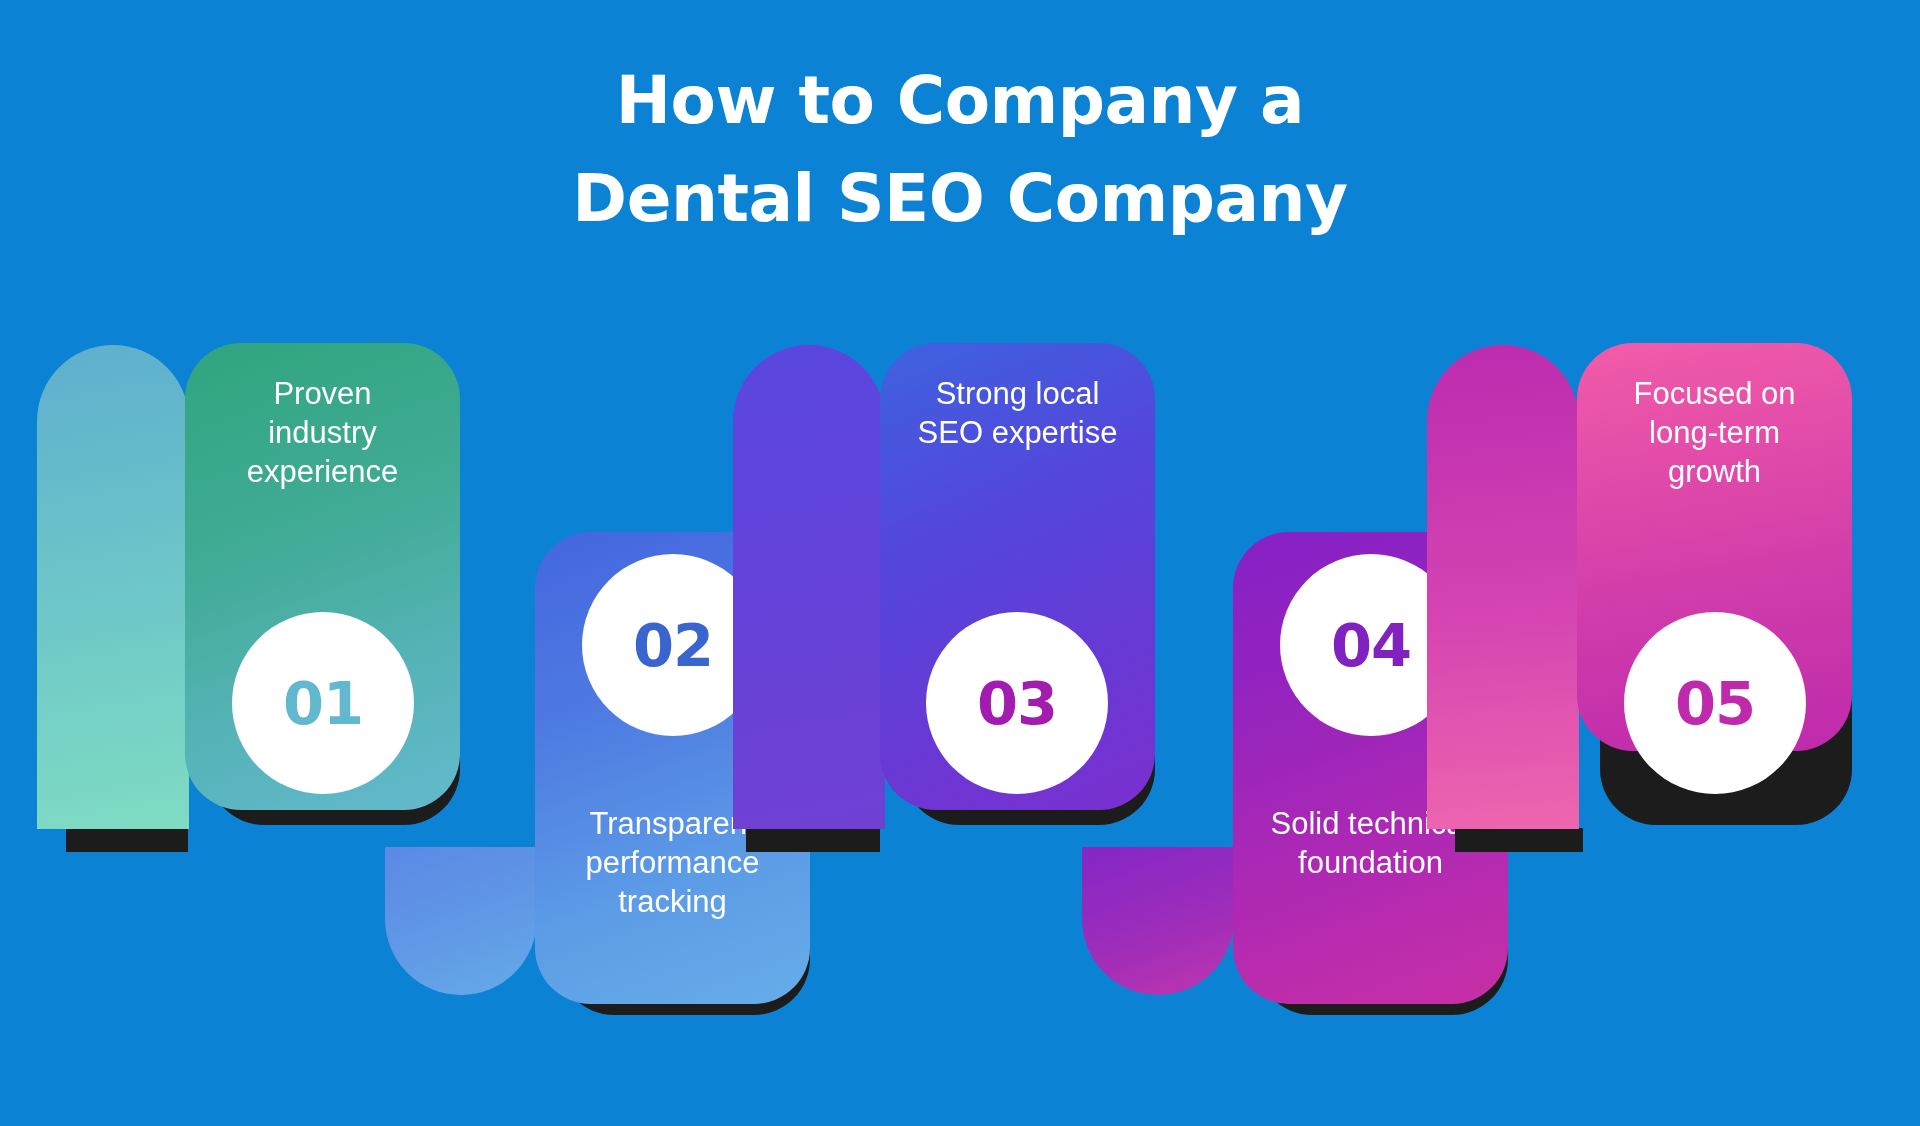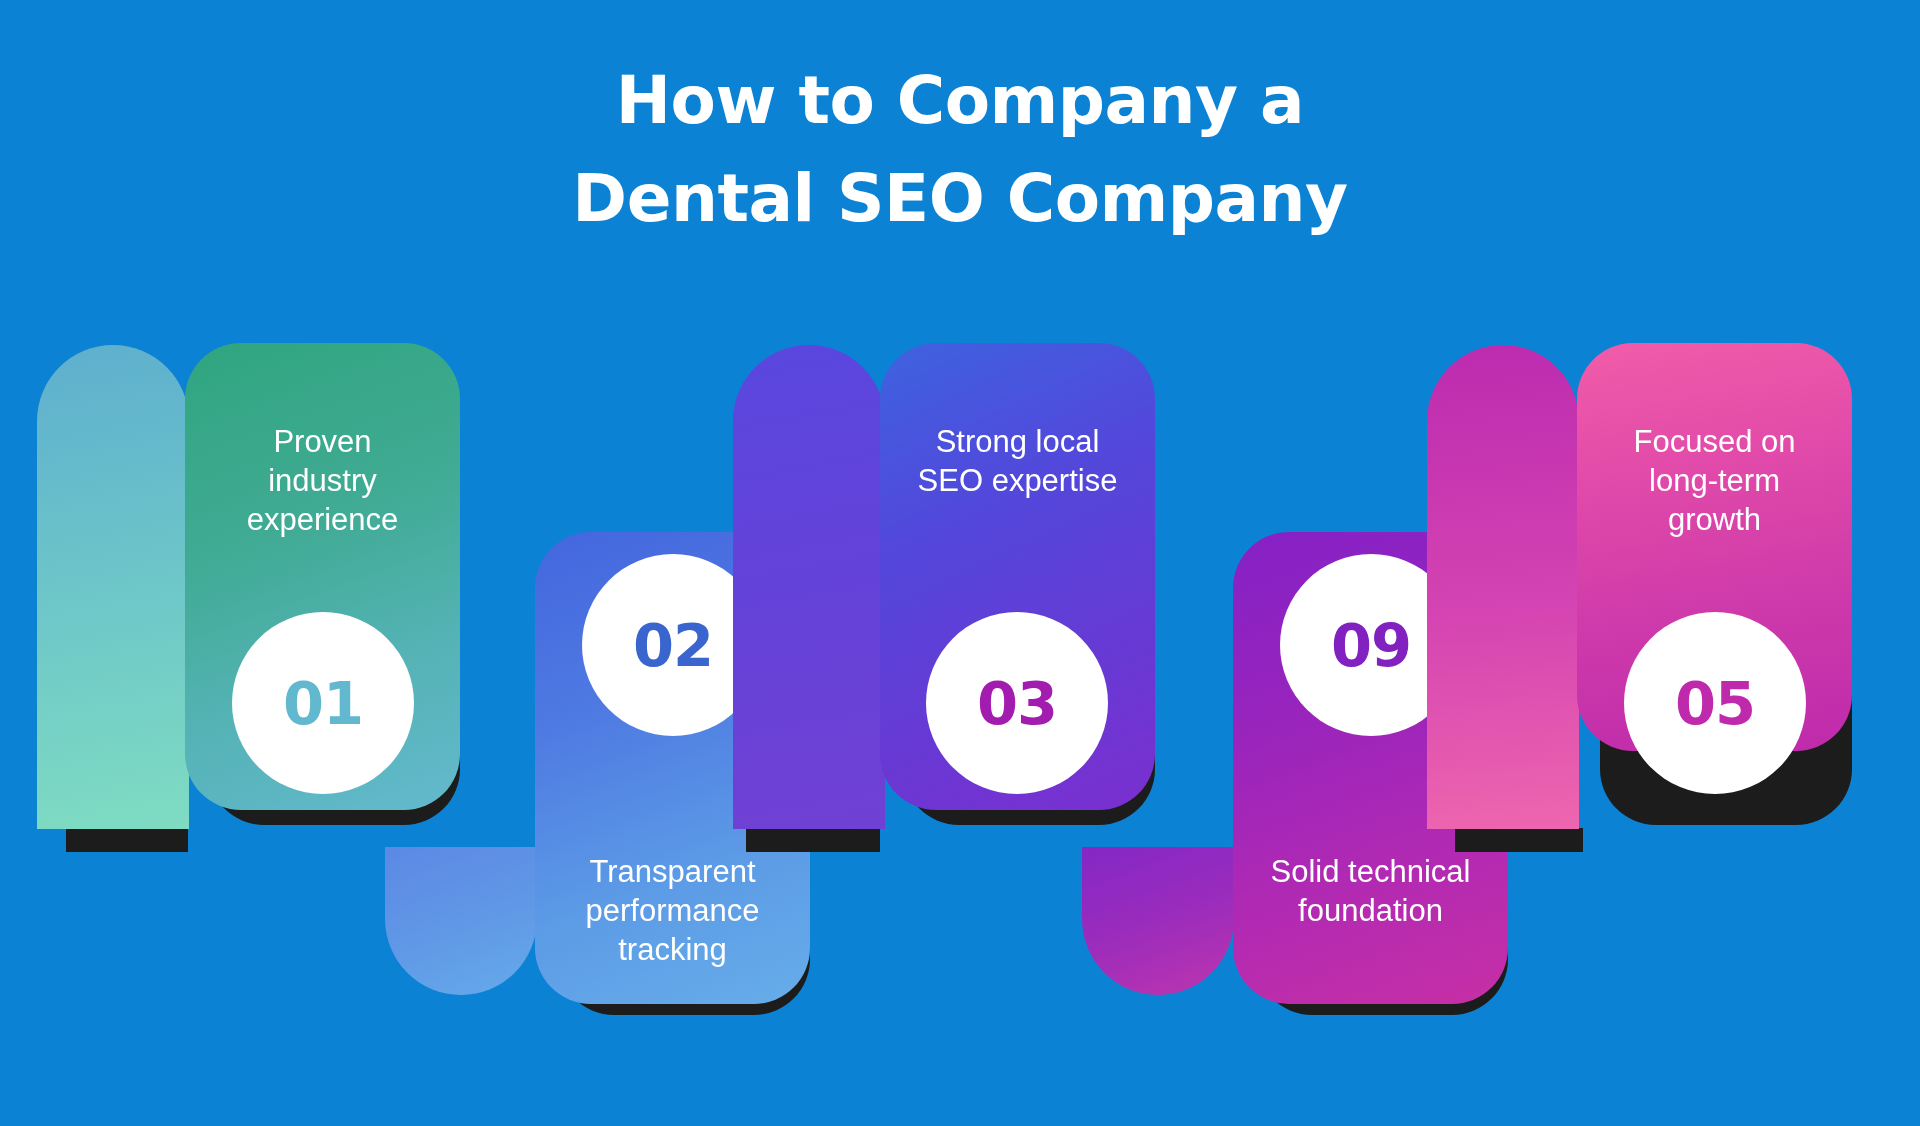--- a/index.html
+++ b/index.html
@@ -79,21 +79,20 @@
     left: 0;
     width: 100%;
     text-align: center;
     color: #ffffff;
     font-family: "Liberation Sans", sans-serif;
     font-weight: 400;
     font-size: 31px;
     line-height: 39px;
     padding: 0 30px;
     box-sizing: border-box;
-    margin-top: 48px;
   }
 
   .num-circle {
     position: absolute;
     background: #ffffff;
     border-radius: 50%;
     display: flex;
     align-items: center;
     justify-content: center;
   }
@@ -158,21 +157,21 @@
 
   <div class="card-group" style="left:1060px; top:520px; width:540px; height:520px;">
     <div class="card-tab bottom" style="left:22px; top:327px; width:152px; height:148px;
                 background:linear-gradient(160deg,#8427C6 0%,#9B2CBC 50%,#BE35AE 100%);"></div>
     <div class="card-shadow" style="left:196px; top:35px; width:252px; height:460px;"></div>
     <div class="card-body" style="left:173px; top:12px; width:275px; height:472px;
                 background:linear-gradient(160deg,#8521C6 0%,#9824BD 35%,#B22AB2 70%,#C72FA5 100%);">
       <div class="card-text" style="top:272px;">Solid technical foundation</div>
     </div>
     <div class="num-circle" style="left:220px; top:34px; width:182px; height:182px;">
-      <span style="color:#8021C0;">09</span>
+      <span style="color:#8021C0;">04</span>
     </div>
   </div>
 
   <div class="card-group" style="left:1400px; top:330px; width:520px; height:520px;">
     <div class="tab-shadow" style="left:55px; top:498px; width:128px; height:24px;"></div>
     <div class="card-tab top" style="left:27px; top:15px; width:152px; height:484px;
                 background:linear-gradient(175deg,#BC2BAF 0%,#D544B2 55%,#EE66AE 100%);"></div>
     <div class="card-shadow" style="left:200px; top:35px; width:252px; height:460px;"></div>
     <div class="card-body" style="left:177px; top:13px; width:275px; height:408px;
                 background:linear-gradient(170deg,#F25CA8 0%,#E24BA9 30%,#D03CAA 60%,#BE2AAB 100%);">

